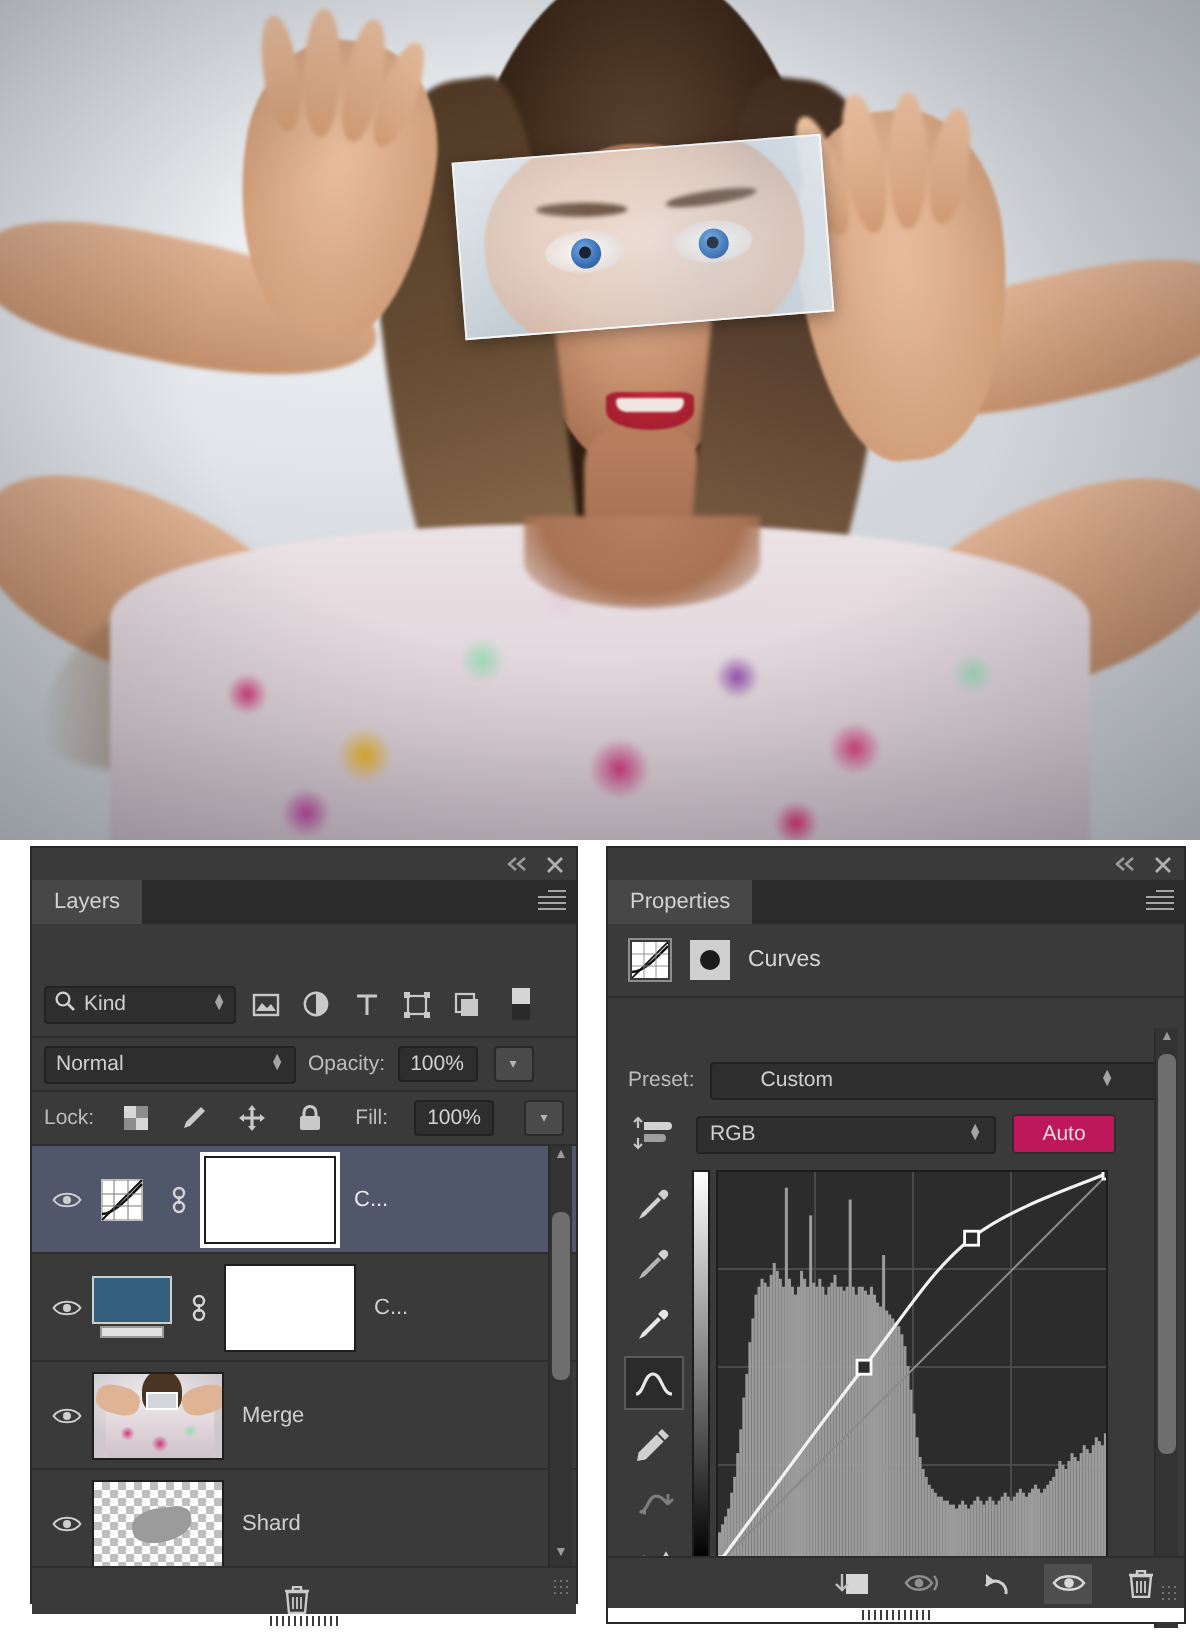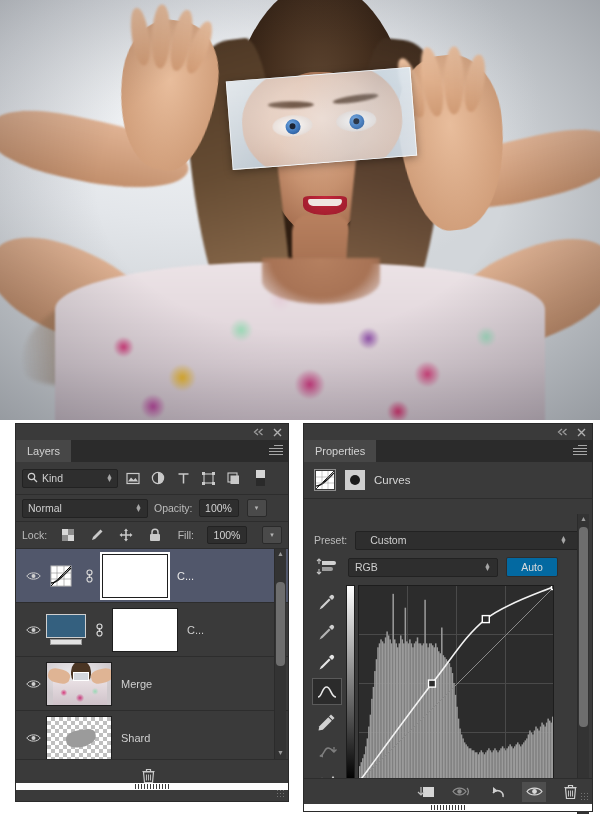--- a/index.html
+++ b/index.html
@@ -156,21 +156,21 @@
   .panel-menu { position:absolute; right:5px; top:5px; width:14px; height:11px; }
   .panel-menu span { display:block; height:1px; background:#a6a6a6; margin-bottom:2px; }
   .panel-menu span:nth-child(1){ width:9px; margin-left:5px;}
   .panel-menu span:nth-child(2){ width:14px;}
   .panel-menu span:nth-child(3){ width:14px;}
   .panel-menu span:nth-child(4){ width:14px;}
 
   .panel-body { background:#3a3a3a; }
 
   
-  .filter-row { display:flex; align-items:center; height:28px; padding:16px 6px; gap:5px; }
+  .filter-row { display:flex; align-items:center; height:28px; padding:16px 6px; gap:5px;margin-top:24px; }
   .kind-select {
     width:96px; height:19px; background:#2e2e2e; border:1px solid #222;
     border-radius:2px; display:flex; align-items:center; padding:0 4px; gap:4px;
     color:#cfcfcf; font-size:10.5px; position:relative;
   }
   .spin { margin-left:auto; display:flex; flex-direction:column; line-height:4px; color:#a5a5a5; font-size:7px;}
   .fbtn { width:20px; height:20px; display:flex; align-items:center; justify-content:center; color:#c9c9c9; }
   .fbtn.last { margin-left:2px; }
 
   .sep { height:1px; background:#2d2d2d; }
@@ -246,26 +246,26 @@
   .prop-icon-box { width:22px; height:22px; border:1px solid #8e8e8e; background:#3a3a3a;
     display:flex; align-items:center; justify-content:center; }
   .prop-mask-box { width:20px; height:20px; background:#cfcfcf; display:flex; align-items:center; justify-content:center; }
   .prop-mask-dot { width:10px; height:10px; border-radius:50%; background:#1b1b1b; }
   .prop-title { color:#d5d5d5; font-size:11.5px; }
 
   .prop-sep { height:1px; background:#2d2d2d; }
 
   .preset-row { display:flex; align-items:center; gap:8px; height:26px; padding:0 10px;margin-top:28px; }
   .wide-select { flex:1; height:19px; background:#2e2e2e; border:1px solid #222; border-radius:2px;
-    display:flex; align-items:center; padding:0 14px; color:#cfcfcf; font-size:10.5px; }
+    display:flex; align-items:center; padding:0 24px; color:#cfcfcf; font-size:10.5px; }
   .chan-row { display:flex; align-items:center; gap:8px; height:28px; padding:0 10px; }
   .chan-ico { width:26px; display:flex; align-items:center; justify-content:center; }
   .chan-select { width:150px; height:19px; background:#2e2e2e; border:1px solid #222; border-radius:2px;
     display:flex; align-items:center; padding:0 6px; color:#cfcfcf; font-size:10.5px; }
-  .auto-btn { width:52px; height:20px; background:#0369a1; border:1px solid #2e2e2e; border-radius:2px;
+  .auto-btn { width:52px; height:20px; background:#be185d; border:1px solid #2e2e2e; border-radius:2px;
     display:flex; align-items:center; justify-content:center; color:#dcdcdc; font-size:10.5px; }
 
   .curve-area { display:flex; padding:4px 0 0 4px; position:relative; }
   .curve-tools { width:38px; display:flex; flex-direction:column; align-items:center; gap:3px; padding-top:3px; }
   .ctool { width:30px; height:27px; display:flex; align-items:center; justify-content:center; color:#cdcdcd; }
   .ctool.active { background:#2b2b2b; border:1px solid #5a5a5a; }
   .ctool.dim { color:#7e7e7e; }
 
   .graph-wrap { position:relative; }
   .vgrad { position:absolute; left:0; top:0; width:9px; height:196px;

